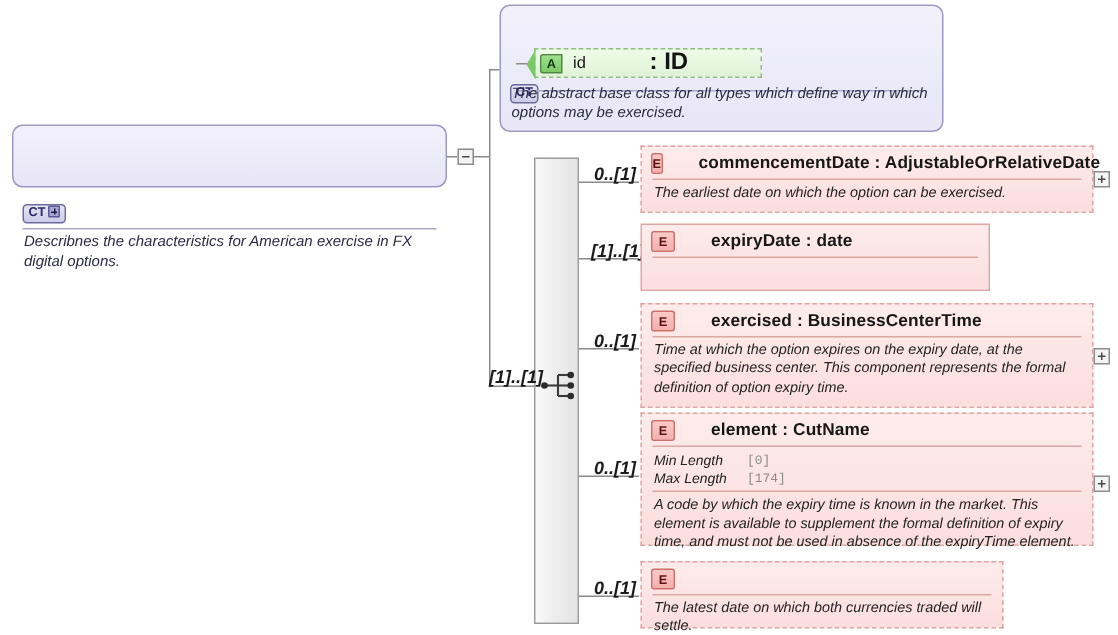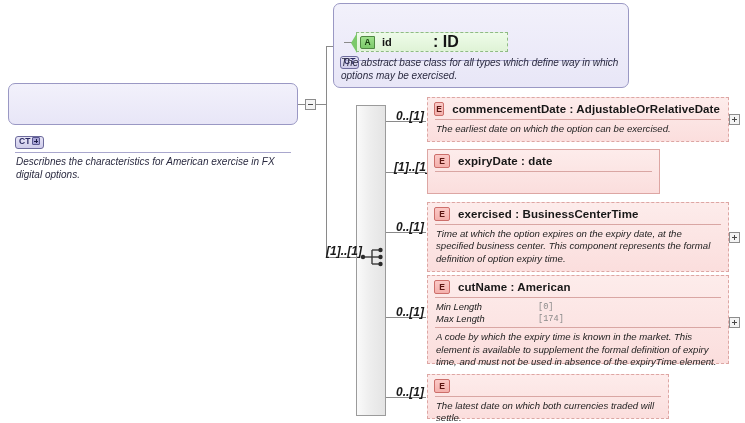--- a/index.html
+++ b/index.html
@@ -145,21 +145,21 @@
     border: 1px solid #4f8742;
     border-radius: 2px 0 0 2px;
     font-size: 8.5px;
     font-weight: bold;
     color: #14380d;
     line-height: 1;
     box-sizing: border-box;
   }
   .attr-name {
     font-size: 11px;
-    font-weight: bold;
+    font-weight: normal;
     color: #141414;
     text-align: center;
   }
   .attr-type {
     font-size: 16px;
     font-weight: bold;
     color: #141414;
     position: absolute;
     left: 76px;
   }
@@ -203,39 +203,40 @@
     font-weight: bold;
     color: #5a1512;
     line-height: 1;
     box-sizing: border-box;
   }
   .el-name {
     font-size: 11.5px;
     font-weight: bold;
     color: #171717;
     letter-spacing: 0.1px;
+    margin-left: 16px;
   }
   .el-sep {
     height: 0;
     border-top: 1px solid #d9a6a3;
     margin: 0 7px;
   }
   .el-doc {
     padding: 3px 8px 16px 8px;
     font-size: 9.6px;
     font-style: italic;
     color: #232323;
     line-height: 1.3;
   }
   .facets {
     padding: 3px 8px 2px 8px;
     font-size: 9.3px;
     line-height: 1.3;
   }
-  .facet-row { display: flex; gap: 40px; }
+  .facet-row { display: flex; }
   .facet-name {
     font-style: italic;
     color: #202020;
     width: 62px;
     flex: none;
   }
   .facet-val {
     color: #8a8a8a;
     font-family: "Liberation Mono", monospace;
     font-size: 8.6px;
@@ -360,21 +361,21 @@
     <span class="el-name">exercised : BusinessCenterTime</span>
   </div>
   <div class="el-sep"></div>
   <div class="el-doc">Time at which the option expires on the expiry date, at the specified business center. This component represents the formal definition of option expiry time.</div>
 </div>
 <div class="expander plus" style="left:729px; top:232px;"></div>
 
 <div class="el-box optional" style="left:427px; top:275px; width:302px; height:89px;">
   <div class="el-title">
     <span class="el-badge">E</span>
-    <span class="el-name">cutName : American</span>
+    <span class="el-name">element : CutName</span>
   </div>
   <div class="el-sep"></div>
   <div class="facets">
     <div class="facet-row">
       <span class="facet-name">Min Length</span>
       <span class="facet-val">[0]</span>
     </div>
     <div class="facet-row">
       <span class="facet-name">Max Length</span>
       <span class="facet-val">[174]</span>

